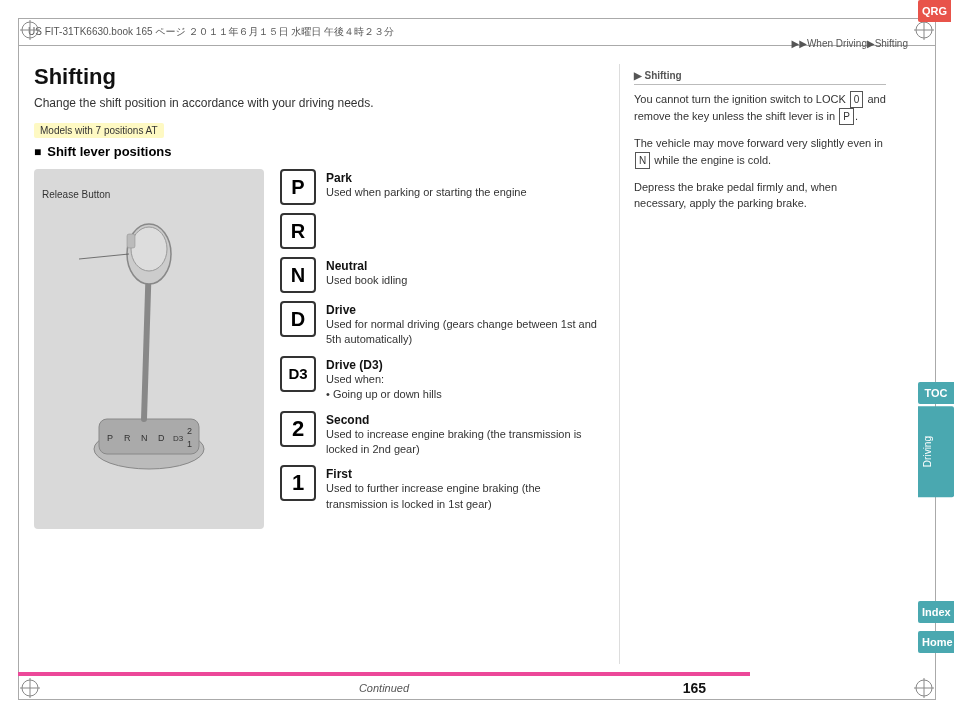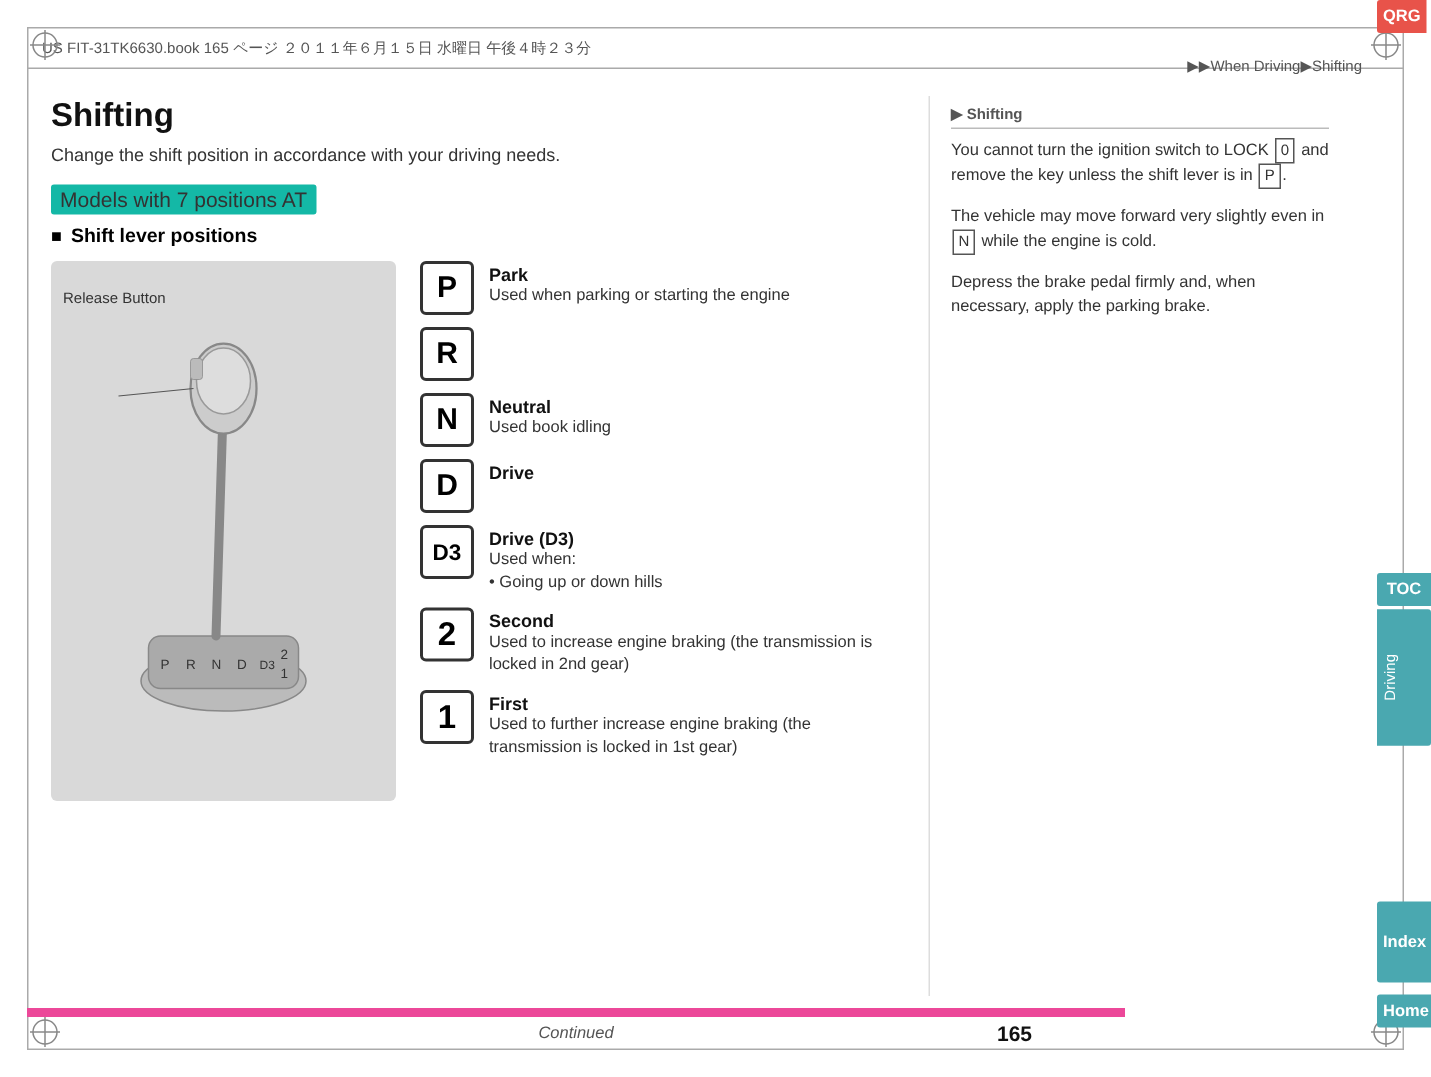--- a/index.html
+++ b/index.html
@@ -94,23 +94,23 @@
     }
 
     .intro-text {
       font-size: 12px;
       color: #333;
       margin-bottom: 13px;
     }
 
     .model-badge {
       display: inline-block;
-      background: #14b8a6;
+      background: #fef9c3;
       color: #333;
-      font-size: 14px;
+      font-size: 10px;
       padding: 2px 6px;
       border-radius: 2px;
       margin-bottom: 6px;
     }
 
     .section-heading {
       font-size: 13px;
       font-weight: bold;
       margin-bottom: 10px;
       display: flex;
@@ -238,31 +238,31 @@
       margin: 0 1px;
     }
 
     
     .page-footer {
       position: absolute;
       bottom: 18px;
       left: 18px;
       width: 732px;
       height: 28px;
-      border-top: 6px solid #ec4899;
+      border-top: 4px solid #ec4899;
       display: flex;
       align-items: center;
       justify-content: center;
       font-size: 11px;
       color: #555;
     }
 
     .page-number {
       position: absolute;
-      right: 62px;
+      right: 44px;
       font-size: 14px;
       font-weight: bold;
       color: #111;
     }
 
     .continued-text {
       font-size: 11px;
       color: #555;
       font-style: italic;
     }
@@ -372,21 +372,21 @@
 <div class="right-nav">
   <div style="height:82px;"></div>
   <div class="tab-qrg">QRG</div>
   <div style="flex:1;"></div>
   <div style="display:flex;flex-direction:column;align-items:flex-end;margin-top:160px;">
     <div class="tab-toc" style="background:#4aa8b0;color:white;font-size:11px;font-weight:bold;padding:5px 4px;text-align:center;cursor:pointer;border-radius:2px 0 0 2px;width:36px;margin-bottom:2px;">TOC</div>
     <div style="background:#4aa8b0;color:white;font-size:10px;padding:30px 4px;text-align:center;cursor:pointer;border-radius:2px 0 0 2px;width:36px;writing-mode:vertical-rl;text-orientation:mixed;transform:rotate(180deg);margin-bottom:4px;">Driving</div>
   </div>
   <div style="flex:1;"></div>
   <div style="display:flex;flex-direction:column;align-items:flex-end;margin-bottom:80px;">
-    <div class="tab-index" style="background:#4aa8b0;color:white;font-size:11px;font-weight:bold;padding:21px 4px;text-align:center;cursor:pointer;border-radius:2px 0 0 2px;width:36px;margin-bottom:4px;">Index</div>
+    <div class="tab-index" style="background:#4aa8b0;color:white;font-size:11px;font-weight:bold;padding:5px 4px;text-align:center;cursor:pointer;border-radius:2px 0 0 2px;width:36px;margin-bottom:4px;">Index</div>
     <div class="tab-home" style="background:#4aa8b0;color:white;font-size:11px;font-weight:bold;padding:5px 4px;text-align:center;cursor:pointer;border-radius:2px 0 0 2px;width:36px;">Home</div>
   </div>
 </div>
 
 <div class="content-columns">
 
   <div class="left-col">
     <h1 class="page-title">Shifting</h1>
     <p class="intro-text">Change the shift position in accordance with your driving needs.</p>
     <div class="model-badge">Models with 7 positions AT</div>
@@ -441,20 +441,21 @@
           <div class="gear-letter">N</div>
           <div class="gear-desc">
             <div class="gear-name">Neutral</div>
             <div class="gear-detail">Used book idling</div>
           </div>
         </div>
         <div class="gear-item">
           <div class="gear-letter">D</div>
           <div class="gear-desc">
             <div class="gear-name">Drive</div>
+            <div class="gear-detail">Used for normal driving (gears change between 1st and 5th automatically)</div>
           </div>
         </div>
         <div class="gear-item">
           <div class="gear-letter d3">D3</div>
           <div class="gear-desc">
             <div class="gear-name">Drive (D3)</div>
             <div class="gear-detail">Used when:<br>• Going up or down hills</div>
           </div>
         </div>
         <div class="gear-item">

